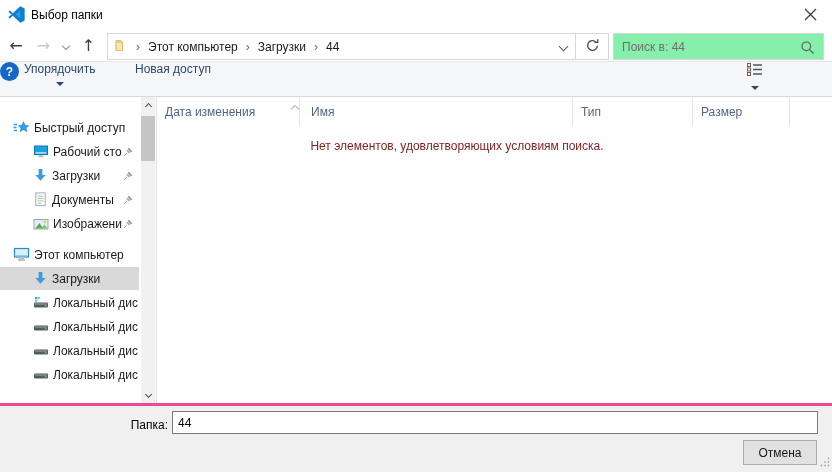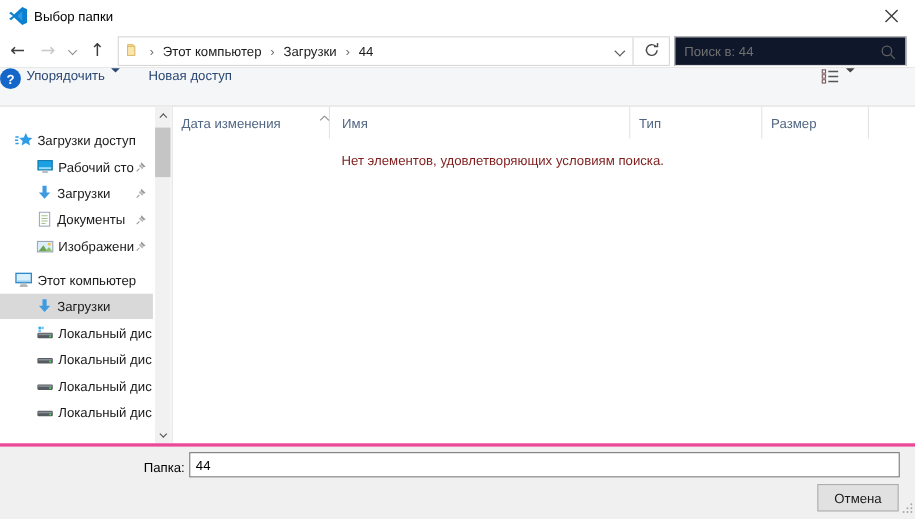--- a/index.html
+++ b/index.html
@@ -29,27 +29,27 @@
     border:1px solid #d6d6d6; background:#fff; display:flex; align-items:center; }
   .crumbs { display:flex; align-items:center; flex:1; height:100%; overflow:hidden; }
   .crumb { padding:0 7px; color:#1b1b1b; display:flex; align-items:center; height:100%; }
   .crumb-sep { color:#6a6a6a; font-size:12px; padding:0 1px; }
   .folder-ic { margin:0 4px 0 7px; }
   .addr-chev { width:24px; height:100%; display:flex; align-items:center; justify-content:center; }
   .addr-chev .chev { width:7px; height:7px; border-color:#5a5a5a; }
   .refresh-zone { width:33px; height:100%; border-left:1px solid #d6d6d6;
     display:flex; align-items:center; justify-content:center; }
   .searchbox { position:absolute; left:613px; top:3px; width:211px; height:27px;
-    border:1px solid #d6d6d6; background:#0f172a; display:flex; align-items:center;
+    border:1px solid #d6d6d6; background:#86efac; display:flex; align-items:center;
     color:#707070; padding-left:8px; }
   .search-mag { position:absolute; right:8px; top:6px; }
   
   .toolbar { position:absolute; left:0; top:62px; right:0; height:35px; background:#f5f6f7;
     border-bottom:1px solid #d9d9d9; color:#2b4875; }
-  .tb-item { position:absolute; top:0; height:34px; display:flex; gap:6px; }
+  .tb-item { position:absolute; top:0; height:34px; display:flex; align-items:center; gap:6px;flex-direction:column; }
   .caret { width:0; height:0; border-left:4px solid transparent; border-right:4px solid transparent;
     border-top:4px solid #2b4875; display:inline-block; }
   .caret.dark { border-top-color:#444; }
   .tb-organize { left:24px; }
   .tb-newfolder { left:135px; }
   .tb-views { left:746px; }
   .tb-help { left:799px; top:8px; width:19px; height:19px; border-radius:50%;
     background:#1467c9; color:#fff; font-weight:bold; font-size:12px;
     display:flex; align-items:center; justify-content:center; }
   
@@ -180,21 +180,21 @@
 
 <div class="sidebar">
 
   <div class="sb-item sb-root" style="top:19px">
     <span class="ic">
       <svg width="17" height="15" viewBox="0 0 17 15">
         <path d="M1 4.5 h3 M0.5 7.5 h3 M1 10.5 h3" stroke="#2f9ce8" stroke-width="1.3"></path>
         <polygon points="10.5,1 12.4,5 16.5,5.4 13.4,8.1 14.3,12.3 10.5,10.1 6.7,12.3 7.6,8.1 4.5,5.4 8.6,5" fill="#2f9ce8"></polygon>
       </svg>
     </span>
-    <span class="lbl">Загрузки доступ</span>
+    <span class="lbl">Быстрый доступ</span>
   </div>
 
   <div class="sb-item sb-child" style="top:43px">
     <span class="ic">
       <svg width="16" height="15" viewBox="0 0 16 15">
         <rect x="1.5" y="2" width="13" height="8.5" fill="#1ba1e2" stroke="#1079ad" stroke-width="1"></rect>
         <rect x="2.5" y="8" width="11" height="1.8" fill="#9adcf9"></rect>
         <path d="M6 11 h4 l1 2.2 h-6 z" fill="#b9bfc4"></path>
       </svg>
     </span>

